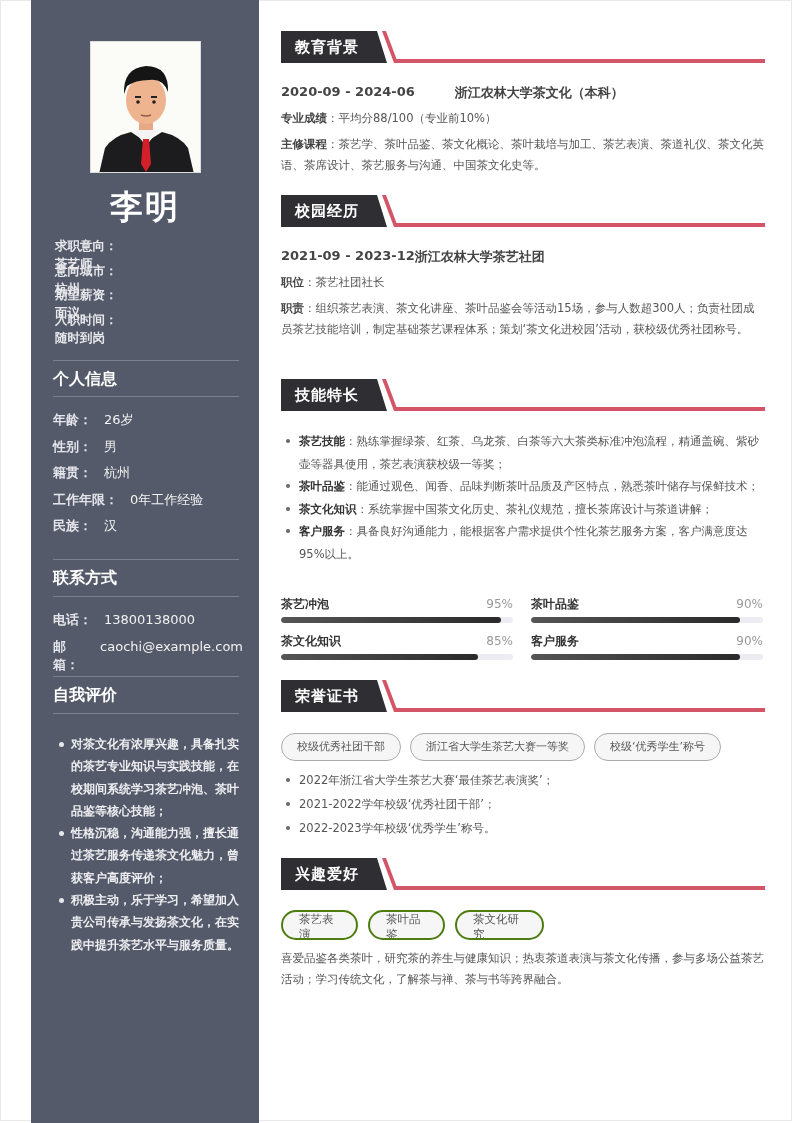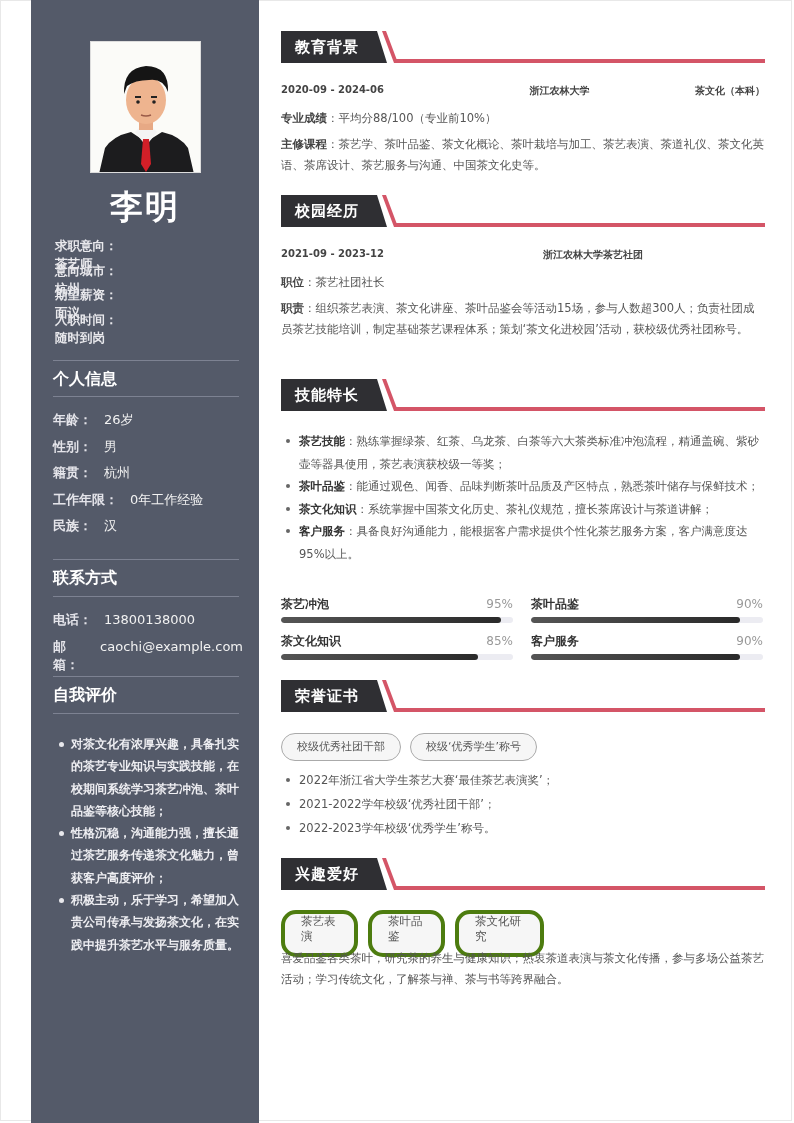--- a/index.html
+++ b/index.html
@@ -18,38 +18,38 @@
   .info .row { display: flex; font-size: 13px; height: 26.5px; line-height: 18px; color: #f2f2f2; }
   .info .row .k { font-weight: bold; color: #e4e4ea; margin-right: 12px; }
   .eval { position: absolute; left: 22px; top: 733px; width: 190px; list-style: none; }
   .eval li { position: relative; padding-left: 18px; font-size: 12px; font-weight: bold; line-height: 22.3px; color: #eeeef2; margin-bottom: 0; }
   .eval li::before { content: ""; position: absolute; left: 6px; top: 9px; width: 5px; height: 5px; border-radius: 50%; background: #e8e8ec; }
   .sec-head { position: absolute; left: 281px; width: 484px; height: 32px; }
   .sec-head .tab { position: absolute; left: 0; top: 0; height: 32px; width: 106px; background: #2f2f33; clip-path: polygon(0 0, 96px 0, 106px 32px, 0 32px); color: #fff; font-size: 15px; font-weight: bold; line-height: 32px; padding-left: 14px; letter-spacing: 1px; }
   .sec-head .slash { position: absolute; left: 101px; top: 0; width: 16px; height: 32px; background: #d45567; clip-path: polygon(0 0, 4px 0, 16px 32px, 12px 32px); }
   .sec-head .line { position: absolute; left: 114px; top: 28px; right: 0; height: 4px; background: #d45567; }
 
-  .edu-row { position: absolute; left: 281px; width: 484px; display: flex; justify-content: space-between; font-size: 10px; font-weight: bold; color: #444; }
+  .edu-row { position: absolute; left: 281px; width: 484px; display: flex; justify-content: flex-start; font-size: 13px; font-weight: bold; color: #444; }
   .kv { position: absolute; left: 281px; width: 484px; font-size: 11.5px; color: #555; line-height: 21px; }
   .kv b { color: #444; }
   .skill-list { position: absolute; left: 281px; top: 430px; width: 484px; list-style: none; }
   .skill-list li { position: relative; padding-left: 18px; font-size: 11.5px; line-height: 22.5px; color: #555; }
   .skill-list li b { color: #333; }
   .skill-list li::before { content: ""; position: absolute; left: 5px; top: 9px; width: 4px; height: 4px; border-radius: 50%; background: #666; }
   .bars { position: absolute; left: 281px; top: 596px; width: 484px; display: grid; grid-template-columns: 232px 232px; column-gap: 18px; row-gap: 10px; }
   .bar .top { display: flex; justify-content: space-between; font-size: 12px; height: 17px; line-height: 17px; }
   .bar .top .lbl { font-weight: bold; color: #333; }
   .bar .top .pct { color: #999; }
   .bar .track { margin-top: 4px; height: 6px; border-radius: 3px; background: #ececf2; overflow: hidden; }
   .bar .fill { height: 6px; border-radius: 3px; background: linear-gradient(90deg, #555 0%, #2a2a2a 100%); }
 
   .chips { position: absolute; left: 281px; width: 484px; display: flex; gap: 9px; }
   .chip { border: 1px solid #aaa; border-radius: 14px; background: #f6f6f6; font-size: 11px; color: #555; height: 28px; line-height: 26px; padding: 0 15px; white-space: nowrap; }
   .hchips { position: absolute; left: 281px; top: 910px; display: flex; gap: 10px; }
-  .hchip { width: 77px; height: 47px; border: 4px solid #4d7c0f; border-radius: 15px; background: #f6f6f6; font-size: 11.5px; color: #555; line-height: 15px; padding: 0 16px; overflow: hidden; word-break: break-all; }
+  .hchip { width: 77px; height: 30px; border: 2px solid #4d7c0f; border-radius: 15px; background: #f6f6f6; font-size: 11.5px; color: #555; line-height: 15px; padding: 0 16px; overflow: hidden; word-break: break-all; }
   .hchip.w { width: 89px; }
   .hlist { position: absolute; left: 281px; top: 768px; width: 484px; list-style: none; }
   .hlist li { position: relative; padding-left: 18px; font-size: 11.5px; line-height: 24px; color: #555; }
   .hlist li::before { content: ""; position: absolute; left: 5px; top: 10px; width: 4px; height: 4px; border-radius: 50%; background: #666; }
   .para { position: absolute; left: 281px; width: 484px; font-size: 11.5px; line-height: 21px; color: #555; }
 </style>
 </head>
 <body>
 
 <div class="page-border"></div>
@@ -217,20 +217,21 @@
   </div>
 </div>
 
 <div class="sec-head" style="top:680px">
   <div class="tab">荣誉证书</div>
   <div class="slash"></div>
   <div class="line"></div>
 </div>
 <div class="chips" style="top:733px">
   <span class="chip">校级优秀社团干部</span>
+  <span class="chip">浙江省大学生茶艺大赛一等奖</span>
   <span class="chip">校级‘优秀学生’称号</span>
 </div>
 <ul class="hlist">
   <li>2022年浙江省大学生茶艺大赛‘最佳茶艺表演奖’；</li>
   <li>2021-2022学年校级‘优秀社团干部’；</li>
   <li>2022-2023学年校级‘优秀学生’称号。</li>
 </ul>
 
 <div class="sec-head" style="top:858px">
   <div class="tab">兴趣爱好</div>

